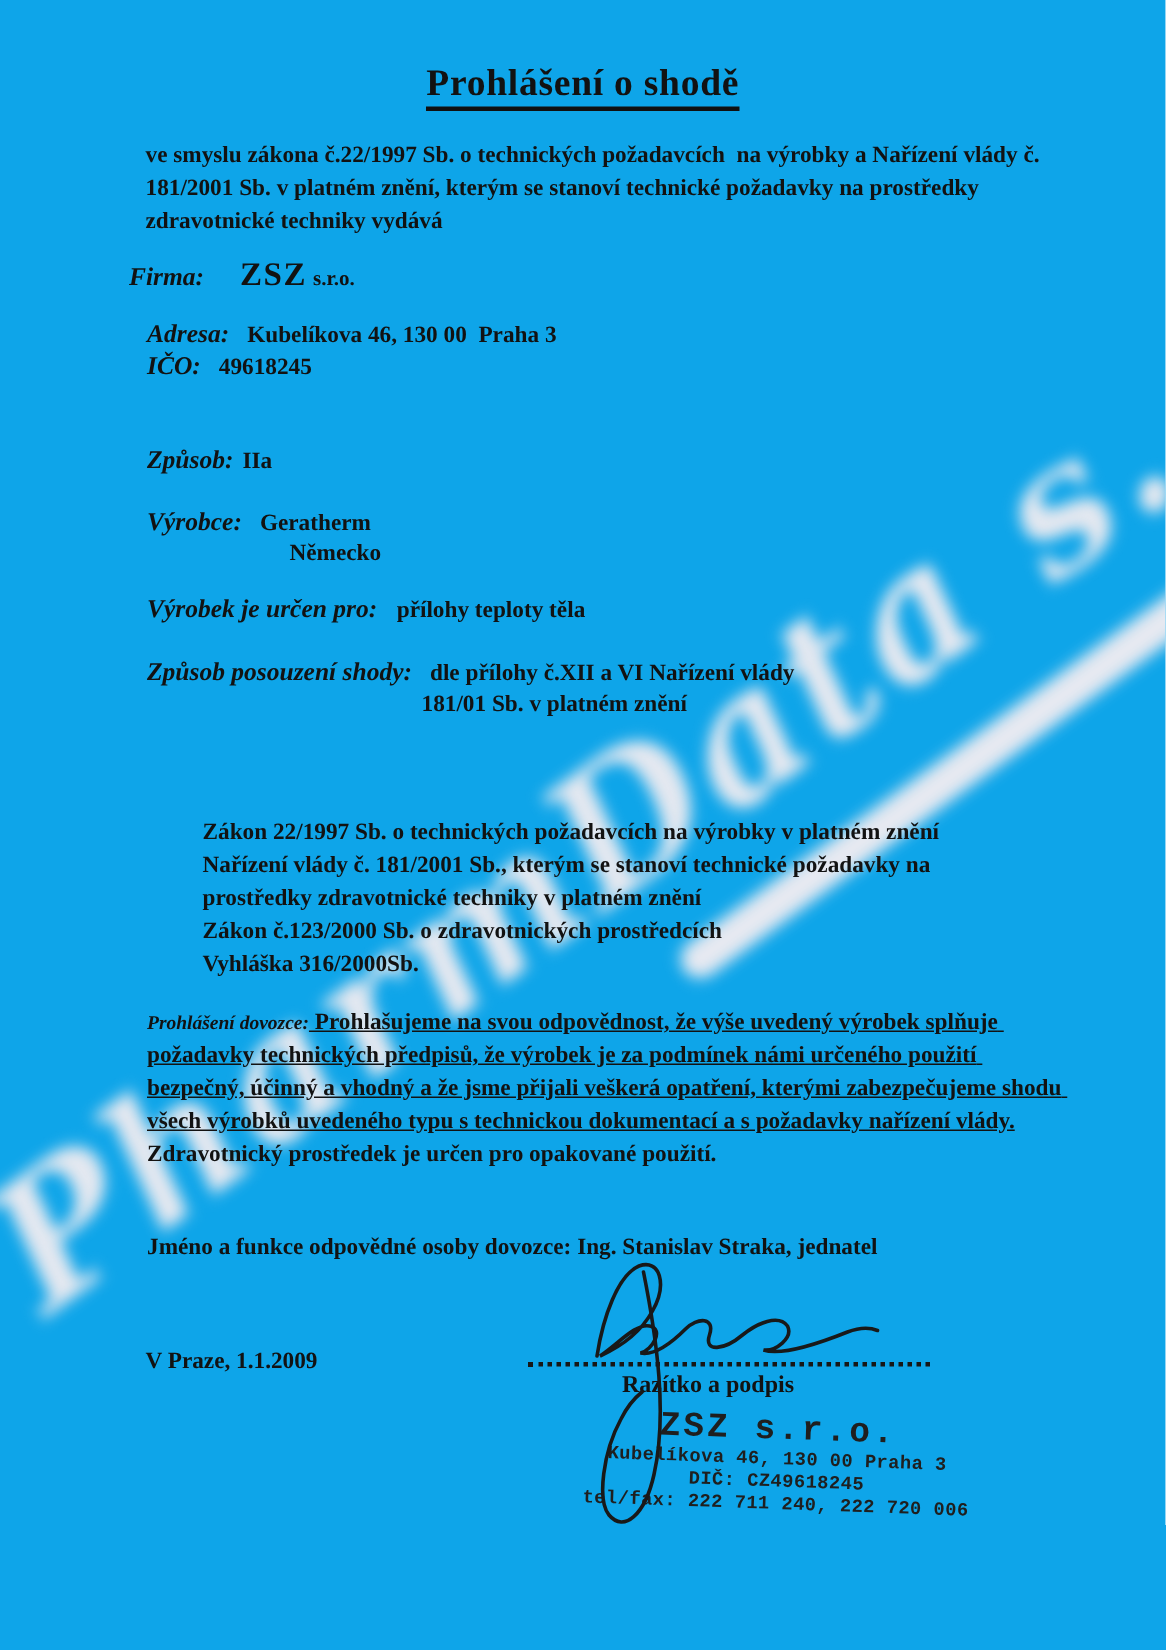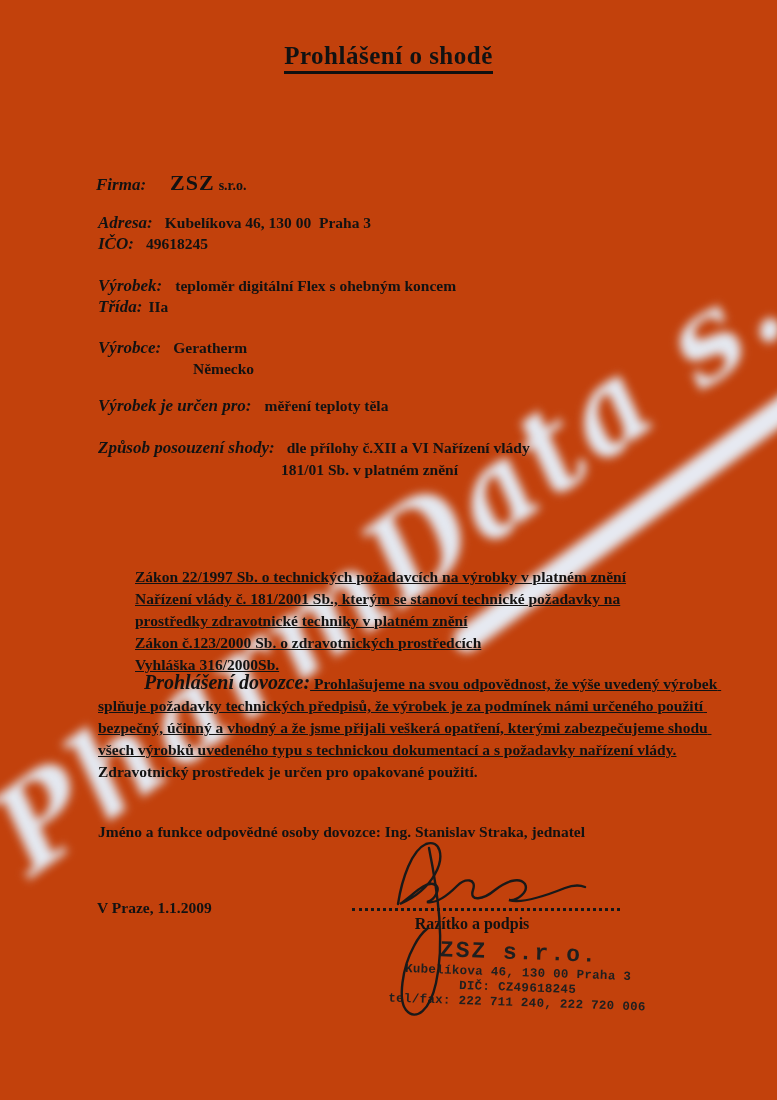--- a/index.html
+++ b/index.html
@@ -1,19 +1,19 @@
 <!DOCTYPE html>
 <html lang="cs"><head>
 <meta charset="utf-8">
 <style>
   html,body{margin:0;padding:0;background:#ffffff;}
   .page{
     position:relative;
     width:777px;height:1100px;
-    background:#c2410c;
+    background:#0ea5e9;
     font-family:"Liberation Serif","DejaVu Serif",serif;
     color:#121212;
     overflow:hidden;
   }
   
   .watermark{
     position:absolute;
     left:-75px;top:468px;width:980px;height:210px;
     transform:rotate(-36deg);
     z-index:0;
@@ -41,21 +41,21 @@
   .val{font-weight:bold;font-size:15.5px;white-space:pre-wrap;}
 
   .title-wrap{top:42px;left:0;width:777px;text-align:center;}
   .title-text{
     display:inline-block;
     font-size:25px;font-weight:bold;letter-spacing:.5px;
     border-bottom:3px solid #101010;padding-bottom:1px;
   }
   .intro{left:97px;top:93px;width:622px;white-space:pre-wrap;}
 
-  .row-firma{left:96px;top:170px;}
+  .row-firma{left:86px;top:170px;}
   .firma-name{font-size:22px;font-weight:bold;letter-spacing:1px;margin-left:24px;}
   .firma-suffix{font-size:14px;font-weight:bold;margin-left:4px;}
 
   .row-adresa{left:98px;top:213px;}
   .row-adresa .val{margin-left:12px;}
   .row-ico{left:98px;top:234px;}
   .row-ico .val{margin-left:12px;}
 
   .row-vyrobek{left:98px;top:276px;}
   .row-vyrobek .val{margin-left:13px;}
@@ -67,25 +67,25 @@
   .vyrobce-country{left:193px;top:360px;}
 
   .row-urceni{left:98px;top:396px;}
   .row-urceni .val{margin-left:13px;}
 
   .row-zpusob{left:98px;top:438px;}
   .row-zpusob .val{margin-left:12px;margin-top:13px;}
   .zpusob-line2{left:281px;top:461px;}
 
   .predpisy-heading{left:98px;top:502px;font-size:17.5px;}
-  .predpisy-list{left:135px;top:566px;width:580px;text-decoration:underline;}
+  .predpisy-list{left:135px;top:544px;width:580px;}
   .predpisy-list .reg-line{font-size:15.5px;font-weight:bold;line-height:22px;}
 
   .prohlaseni{left:98px;top:671px;width:620px;}
-  .prohlaseni .lbl{font-size:20px;margin-left:46px;}
+  .prohlaseni .lbl{font-size:13px;}
   .prohlaseni-text{white-space:pre-wrap;text-decoration:underline;}
 
   .odpovedna{left:98px;top:821px;}
   .misto-datum{left:97px;top:897px;}
 
   
   .dotted-line{
     left:352px;top:894px;width:268px;height:14px;
     border-bottom:3px dotted #171717;
   }
@@ -112,46 +112,44 @@
 
   <div class="watermark">
     <div class="watermark-text">PharmData s. r. o.</div>
     <div class="watermark-swash"></div>
   </div>
 
   <div class="abs title-wrap">
     <span class="title-text">Prohlášení o shodě</span>
   </div>
 
+  <div class="abs intro body-text">ve smyslu zákona č.22/1997 Sb. o technických požadavcích  na výrobky a Nařízení vlády č. 181/2001 Sb. v platném znění, kterým se stanoví technické požadavky na prostředky zdravotnické techniky vydává</div>
 
   <div class="abs row-firma">
     <span class="lbl">Firma:</span><span class="firma-name">ZSZ</span><span class="firma-suffix">s.r.o.</span>
   </div>
 
   <div class="abs row-adresa">
     <span class="lbl">Adresa:</span><span class="val">Kubelíkova 46, 130 00  Praha 3</span>
   </div>
   <div class="abs row-ico">
     <span class="lbl">IČO:</span><span class="val">49618245</span>
   </div>
 
-  <div class="abs row-vyrobek">
-    <span class="lbl">Výrobek:</span><span class="val">teploměr digitální Flex s ohebným koncem</span>
-  </div>
   <div class="abs row-trida">
-    <span class="lbl">Třída:</span><span class="val">IIa</span>
+    <span class="lbl">Způsob:</span><span class="val">IIa</span>
   </div>
 
   <div class="abs row-vyrobce">
     <span class="lbl">Výrobce:</span><span class="val">Geratherm</span>
   </div>
   <div class="abs vyrobce-country val">Německo</div>
 
   <div class="abs row-urceni">
-    <span class="lbl">Výrobek je určen pro:</span><span class="val">měření teploty těla</span>
+    <span class="lbl">Výrobek je určen pro:</span><span class="val">přílohy teploty těla</span>
   </div>
 
   <div class="abs row-zpusob">
     <span class="lbl">Způsob posouzení shody:</span><span class="val">dle přílohy č.XII a VI Nařízení vlády</span>
   </div>
   <div class="abs zpusob-line2 val">181/01 Sb. v platném znění</div>
 
   <div class="abs predpisy-list">
     <div class="reg-line">Zákon 22/1997 Sb. o technických požadavcích na výrobky v platném znění</div>
     <div class="reg-line">Nařízení vlády č. 181/2001 Sb., kterým se stanoví technické požadavky na</div>

